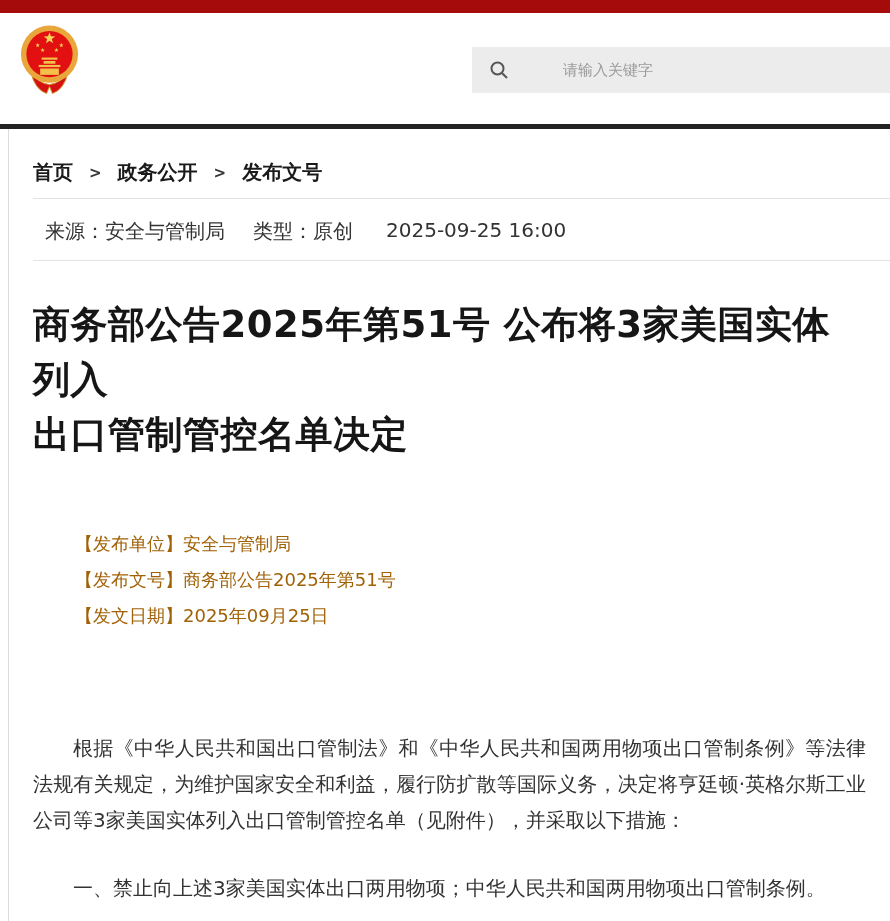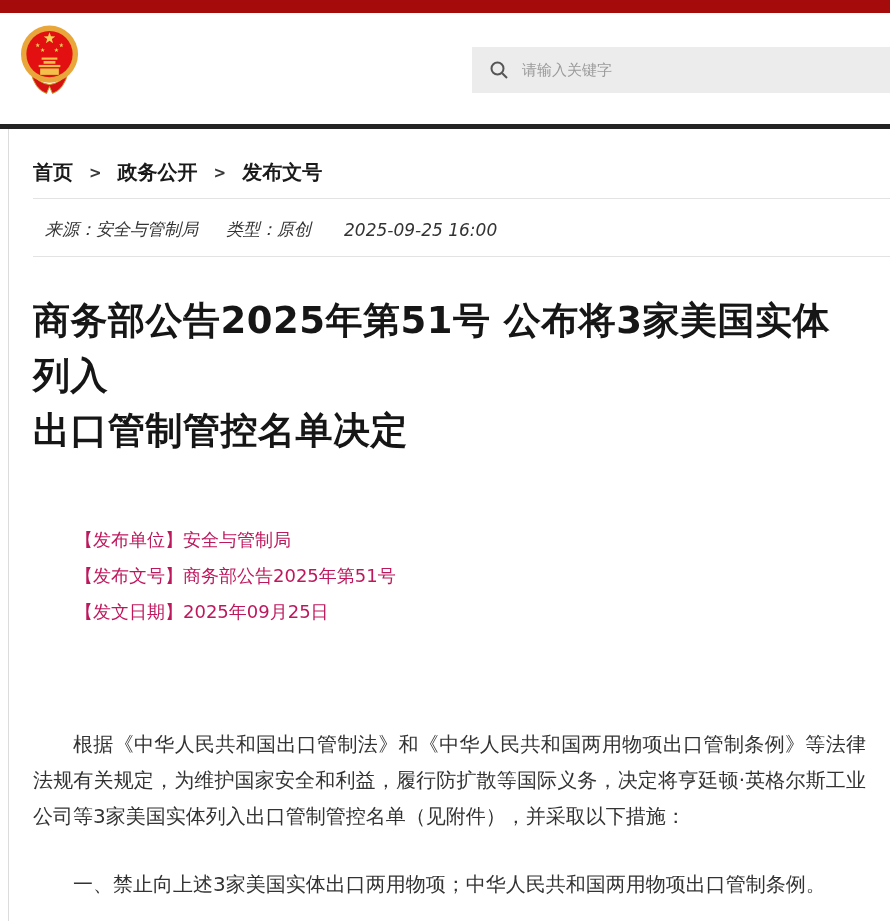--- a/index.html
+++ b/index.html
@@ -21,21 +21,21 @@
   .top-red-bar{height:13px;background:var(--brand-red);}
   .site-header{position:relative;height:111px;background:#fff;}
   .logo-area{position:absolute;left:18px;top:11px;display:flex;align-items:center;text-decoration:none;color:inherit;}
   .emblem{width:63px;height:72px;flex:0 0 auto;}
   .emblem svg{width:63px;height:72px;display:block;}
   .brand{margin-left:15px;padding-top:2px;}
   .brand-cn{font-size:27px;font-weight:bold;letter-spacing:4px;color:var(--text-primary);white-space:nowrap;line-height:1.2;}
   .brand-en{font-size:9.4px;font-weight:bold;color:var(--text-primary);margin-top:7px;letter-spacing:0.15px;white-space:nowrap;}
   .search-box{
     position:absolute;left:472px;top:34px;right:0;height:46px;
-    background:var(--search-bg);display:flex;align-items:center;padding-left:17px;
+    background:var(--search-bg);display:flex;align-items:center;padding-left:17px;gap:41px;
   }
   .search-icon{width:20px;height:20px;display:inline-flex;cursor:pointer;}
   .search-input{
     border:none;background:transparent;outline:none;font-size:15px;
     margin-left:11px;width:320px;color:var(--text-body);
     font-family:"DejaVu Sans","Liberation Sans",sans-serif;
   }
   .search-input::placeholder{color:var(--placeholder);}
   .black-bar{height:5px;background:var(--top-bar-black);}
   .content{
@@ -44,31 +44,31 @@
   }
   .breadcrumb{
     padding-top:30px;display:flex;align-items:center;
     font-size:20px;font-weight:bold;color:var(--text-primary);
   }
   .breadcrumb a{color:var(--text-primary);text-decoration:none;cursor:pointer;}
   .crumb-sep{font-size:15px;color:#3a3a3a;margin:0 16px;font-weight:bold;}
   .divider{height:1px;background:var(--divider);margin-right:-24px;}
   .divider.under-breadcrumb{margin-top:12px;}
   .meta-row{
-    display:flex;align-items:center;font-size:17px;color:var(--text-body);
-    padding:19px 0 15px;padding-left:12px;font-style:italic;
+    display:flex;font-size:20px;color:var(--text-body);
+    padding:19px 0 15px;padding-left:12px;
   }
   .meta-type{margin-left:28px;}
   .meta-datetime{margin-left:33px;}
   .article-title{
     margin:36px 0 0;font-size:37px;line-height:55px;letter-spacing:0.5px;
     font-weight:bold;color:#161616;
   }
   .article-title .t-line{display:block;}
-  .doc-info{margin-top:64px;padding-left:42px;font-size:18px;line-height:36px;color:#be185d;}
+  .doc-info{margin-top:64px;padding-left:42px;font-size:18px;line-height:36px;color:#a16207;}
   .article-body{margin-top:96px;}
   .article-body p{
     margin:12px 0 32px;font-size:20px;line-height:36px;color:var(--text-body);
     text-align:justify;text-indent:2em;
   }
 </style>
 </head>
 <body>
 
 <div class="top-red-bar"></div>

